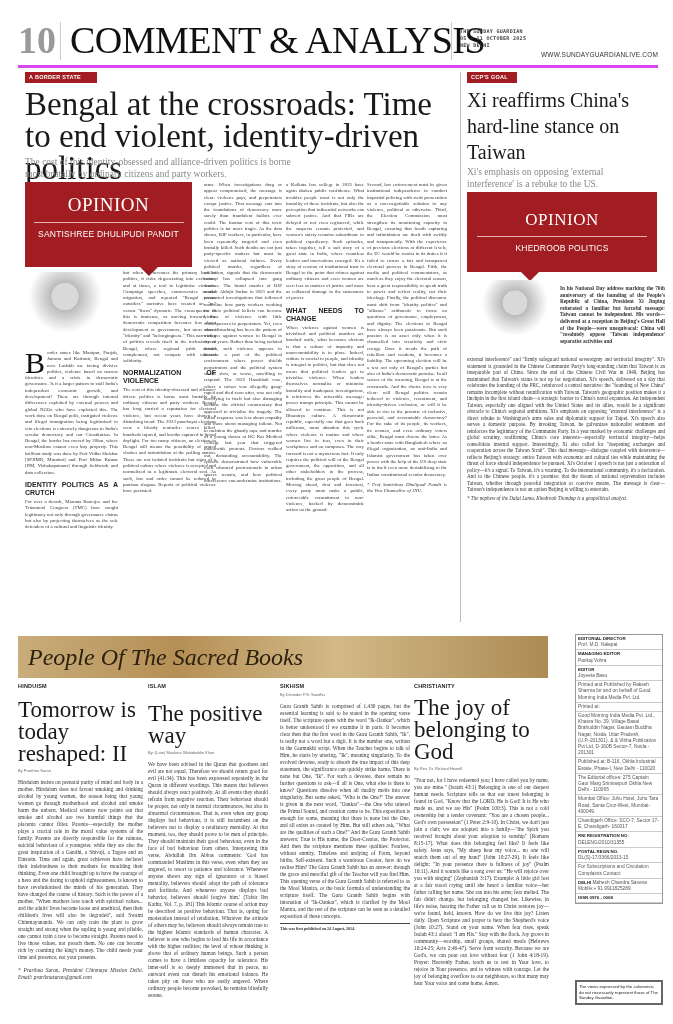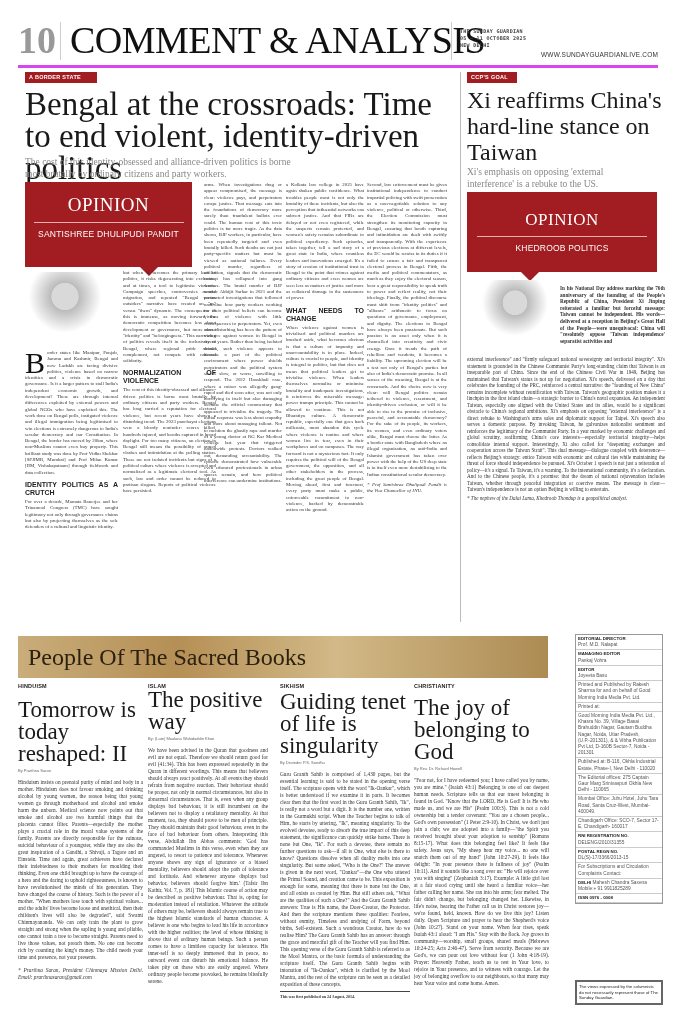--- a/index.html
+++ b/index.html
@@ -21,21 +21,21 @@
 .opbox .rule{height:1px;background:#e9b0b0;margin:6px auto}
 .opbox .auth{font-family:"Liberation Sans",sans-serif;font-weight:normal;font-size:8.5px;letter-spacing:.2px}
 .tail{width:0;height:0;border-left:9px solid transparent;border-right:9px solid transparent;border-top:9px solid #a11d21}
 .body{font-family:"Liberation Serif",serif;font-size:4.9px;line-height:6.3px;color:#333;text-align:justify}
 .subhead{font-family:"Liberation Sans",sans-serif;font-weight:bold;font-size:7px;line-height:8px;color:#222;margin:5px 0 2px}
 .col{position:absolute;overflow:hidden}
 .vr{position:absolute;width:1px;background:#bbb}
 .dropcap{float:left;font-family:"Liberation Serif",serif;font-size:30px;line-height:24px;margin:1px 2px 0 0;color:#111}
 .avatar{background:radial-gradient(circle at 50% 35%,#d9d9d9 0 22%,#bbb 23%,#fff 60%)}
 .banner{background:linear-gradient(90deg,#c9ad7a,#b58f55 30%,#d2b987 60%,#ad8b53);}
-.banner .title{font-family:"Liberation Serif",serif;font-size:24px;color:#2c2010}
+.banner .title{font-family:"Liberation Serif",serif;font-style:italic;font-size:24px;color:#2c2010}
 .relkick{font-family:"Liberation Sans",sans-serif;font-weight:bold;font-size:5.5px;color:#222;letter-spacing:.2px}
 .relhead{font-family:"Liberation Serif",serif;font-size:23px;line-height:22px;color:#1a1a1a}
 .byline{font-family:"Liberation Sans",sans-serif;font-size:4px;color:#666}
 .imprint{border:1px solid #999;font-family:"Liberation Sans",sans-serif;font-size:4.8px;line-height:6.2px;color:#555}
 .imprint .row{border-bottom:1px solid #ccc;padding:1px 2px}
 .imprint .lbl{font-weight:bold;color:#222;font-size:4.4px}
 .disclaimer{border:2px solid #666;font-family:"Liberation Sans",sans-serif;font-size:4.3px;line-height:5.5px;color:#222;padding:2px}
 </style>
 </head>
 <body>
@@ -85,21 +85,21 @@
   <div>When violence against women is trivialised and political murders are brushed aside, what becomes obvious is that a culture of impunity and unaccountability is in place. Indeed, culture is crucial to people, and identity is integral to politics, but that does not mean that political leaders get to trivialise violence. When leaders themselves normalise or minimise brutality and inadequate investigations, it reinforces the miserable message: power trumps principle. This cannot be allowed to continue. This is not Bharatiya culture. A democratic republic, especially one that goes back millennia, must abandon this cycle where violence is routine and where women live in fear, even in their workplaces and on campuses. The way forward is not a mysterious fact. It only requires the political will of the Bengal government, the opposition, and all other stakeholders in the process, including the great people of Bengal. Moving ahead, first and foremost, every party must make a public, enforceable commitment to non-violence, backed by demonstrable action on the ground.</div>
 </div>
 <div class="col body" style="left:367px;top:182px;width:80px;height:446px">
   <div>Second, law enforcement must be given institutional independence to conduct impartial policing with swift prosecution as a non-negotiable solution to any violence, political or otherwise. Third, the Election Commission must strengthen its monitoring capacity in Bengal, ensuring that booth capturing and intimidation are dealt with swiftly and transparently. With the experience of previous elections at different levels, the EC would be remiss in its duties if it failed to ensure a fair and transparent electoral process in Bengal. Fifth, the media and political commentators, as much as they enjoy the electoral season, bear a great responsibility to speak truth to power and reflect reality, not their ideology. Finally, the political discourse must shift from "identity politics" and "alliance" arithmetic to focus on questions of governance, employment, and dignity. The elections in Bengal have always been passionate. But such passion is an asset only when it is channelled into creativity and civic energy. Once it treads the path of rebellion and vendetta, it becomes a liability. The upcoming election will be a test not only of Bengal's parties but also of India's democratic promise. In all senses of the meaning, Bengal is at the crossroads. And the choice now is very clear: will Bengal politics remain tethered to violence, resentment, and identity-driven exclusion, or will it be able to rise to the promise of inclusive, peaceful, and accountable democracy? For the sake of its people, its workers, its women, and even ordinary voters alike, Bengal must choose the latter. As a border state with Bangladesh where an illegal organisation, an anti-India and Islamist government has taken over power with the help of the US deep state is in itself even more destabilising to the Indian constitutional secular democracy.</div>
   <div style="font-style:italic;margin-top:4px">* Prof Santishree Dhulipudi Pandit is the Vice Chancellor of JNU.</div>
 </div>
 
 <div class="vr" style="left:460px;top:72px;height:550px"></div>
 
 <div class="abs kicker" style="left:467px;top:72px;width:50px">CCP'S GOAL</div>
-<div class="abs headline" style="left:467px;top:87px;width:200px;font-size:24px;line-height:26px">Xi reaffirms China's hard-line stance on Taiwan</div>
+<div class="abs headline" style="left:467px;top:87px;width:200px;font-size:20px;line-height:26px">Xi reaffirms China's hard-line stance on Taiwan</div>
 <div class="abs dek" style="left:467px;top:166px;width:160px">Xi's emphasis on opposing 'external interference' is a rebuke to the US.</div>
 <div class="abs opbox" style="left:467px;top:192px;width:190px;height:80px;padding-top:18px">
   <div class="op" style="font-size:17px">OPINION</div>
   <div class="rule" style="width:170px"></div>
   <div class="auth">KHEDROOB POLITICS</div>
 </div>
 <div class="abs tail" style="left:521px;top:272px"></div>
 <div class="abs avatar" style="left:480px;top:280px;width:70px;height:65px"></div>
 <div class="col body" style="left:560px;top:285px;width:105px;height:72px;font-size:5.2px;line-height:6.6px;font-weight:bold">
   <div>In his National Day address marking the 76th anniversary of the founding of the People's Republic of China, President Xi Jinping reiterated a familiar but forceful message: Taiwan cannot be independent. His words—delivered at a reception in Beijing's Great Hall of the People—were unequivocal: China will "resolutely oppose 'Taiwan independence' separatist activities and</div>
@@ -117,29 +117,28 @@
   <div class="relkick">HINDUISM</div>
   <div class="relhead" style="margin-top:10px">Tomorrow is today reshaped: II</div>
   <div class="byline" style="margin-top:3px">By Prarthna Saran</div>
   <div class="body" style="margin-top:6px;height:250px;overflow:hidden;font-size:5.3px;line-height:7px">
     <div>Hinduism insists on prenatal purity of mind and body in a mother. Hinduism does not favour smoking and drinking alcohol by young women, the reason being that young women go through motherhood and alcohol and smoke harm the unborn. Medical science now points out that smoke and alcohol are two harmful things that the placenta cannot filter. Parents—especially the mother plays a crucial role in the moral value systems of the family. Parents are directly responsible for the ruinous, suicidal behaviour of a youngster, while they are also the great inspiration of a Gandhi, a Shivaji, a Tagore and an Einstein. Time and again, great achievers have declared their indebtedness to their mothers for moulding their thinking. Even one child brought up to have the courage of a hero and the daring to uphold righteousness, is known to have revolutionised the minds of his generation. They have changed the course of history. Such is the power of a mother. "When mothers lose touch with spiritual values... and the adults' lives become loose and unethical, then their children's lives will also be degraded", said Swami Chinmayananda. We can only train the plant to grow straight and strong when the sapling is young and pliable, one cannot train a tree to become straight. Parents need to live those values, not preach them. No one can become rich by counting the king's money. The child needs your time and presence, not your presents.</div>
     <div style="font-style:italic;margin-top:6px">* Prarthna Saran, President Chinmaya Mission Delhi. Email: prarthnasaran@gmail.com</div>
   </div>
 </div>
 <div class="abs" style="left:148px;top:683px;width:120px">
   <div class="relkick">ISLAM</div>
-  <div class="relhead" style="margin-top:0">The positive way</div>
+  <div class="relhead" style="margin-top:14px">The positive way</div>
   <div class="byline" style="margin-top:3px">By: (Late) Maulana Wahiduddin Khan</div>
   <div class="body" style="margin-top:6px;height:250px;overflow:hidden;font-size:5.3px;line-height:7px">
     <div>We have been advised in the Quran that goodness and evil are not equal. Therefore we should return good for evil (41:34). This has been expressed repeatedly in the Quran in different wordings. This means that believers should always react positively. At all events they should refrain from negative reaction. Their behaviour should be proper, not only in normal circumstances, but also in abnormal circumstances. That is, even when any group displays bad behaviour, it is still incumbent on the believers not to display a retaliatory mentality. At that moment, too, they should prove to be men of principle. They should maintain their good behaviour, even in the face of bad behaviour from others. Interpreting this verse, Abdullah Ibn Abbas comments: 'God has commanded Muslims in this verse, even when they are angered, to resort to patience and tolerance. Whenever anyone shows any sign of ignorance or a biased mentality, believers should adopt the path of tolerance and fortitude. And whenever anyone displays bad behavior, believers should forgive him.' (Tafsir Ibn Kathir, Vol. 7, p. 181) This Islamic course of action may be described as positive behaviour. That is, opting for moderation instead of retaliation. Whatever the attitude of others may be, believers should always remain true to the highest Islamic standards of human character. A believer is one who begins to lead his life in accordance with the higher realities; the level of whose thinking is above that of ordinary human beings. Such a person comes to have a limitless capacity for tolerance. His inner-self is so deeply immersed that in peace, no outward event can disturb his emotional balance. He takes pity on those who are easily angered. Where ordinary people become provoked, he remains blissfully serene.</div>
   </div>
 </div>
 <div class="abs" style="left:280px;top:683px;width:130px">
   <div class="relkick">SIKHISM</div>
-  <div class="relhead" style="margin-top:2px">Guiding tenet of life is singularity</div>
   <div class="byline" style="margin-top:3px">By Devinder P.S. Sandhu</div>
   <div class="body" style="margin-top:6px;height:250px;overflow:hidden;font-size:5.3px;line-height:7px">
     <div>Guru Granth Sahib is comprised of 1,430 pages, but the essential learning is said to be stated in the opening verse itself. The scripture opens with the word "Ik-Oankar", which is better understood if we examine it in parts. It becomes clear then that the first word in the Guru Granth Sahib, "Ik", is really not a word but a digit. It is the number one, written in the Gurmukhi script. When the Teacher begins to talk of Him, he starts by uttering, "Ik", meaning singularity. To the evolved devotee, ready to absorb the true impact of this deep statement, the significance can quickly strike home. There is none but One, "Ik". For such a devotee, there remain no further questions to ask—if all is One, what else is there to know? Questions dissolve when all duality melts into one singularity. But some asked, "Who is the One?" The answer is given in the next word, "Oankar"—the One who uttered the Primal Sound, and creation came to be. This exposition is enough for some, meaning that there is none but the One, and all exists as created by Him. But still others ask, "What are the qualities of such a One?" And the Guru Granth Sahib answers: True is His name, the Doer-Creator, the Protector. And then the scripture mentions these qualities: Fearless, without enmity, Timeless and undying of Form, beyond births, Self-existent. Such a wondrous Creator, how do we realise Him? The Guru Granth Sahib has an answer: through the grace and merciful gift of the Teacher will you find Him. This opening verse of the Guru Granth Sahib is referred to as the Mool Mantra, or the basic formula of understanding the scripture itself. The Guru Granth Sahib begins with intonation of "Ik-Oankar", which is clarified by the Mool Mantra, and the rest of the scripture can be seen as a detailed exposition of these concepts.</div>
     <div style="font-weight:bold;font-size:4px;border-top:1px solid #444;margin-top:3px;padding-top:1px">This was first published on 24 August, 2014.</div>
   </div>
 </div>
 <div class="abs" style="left:414px;top:683px;width:135px">
   <div class="relkick">CHRISTIANITY</div>
   <div class="relhead" style="margin-top:8px">The joy of belonging to God</div>
   <div class="byline" style="margin-top:3px">By Rev. Dr. Richard Howell</div>

